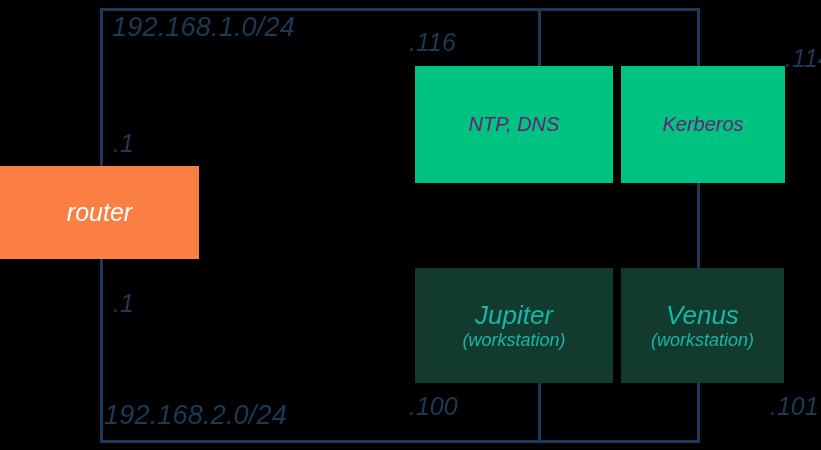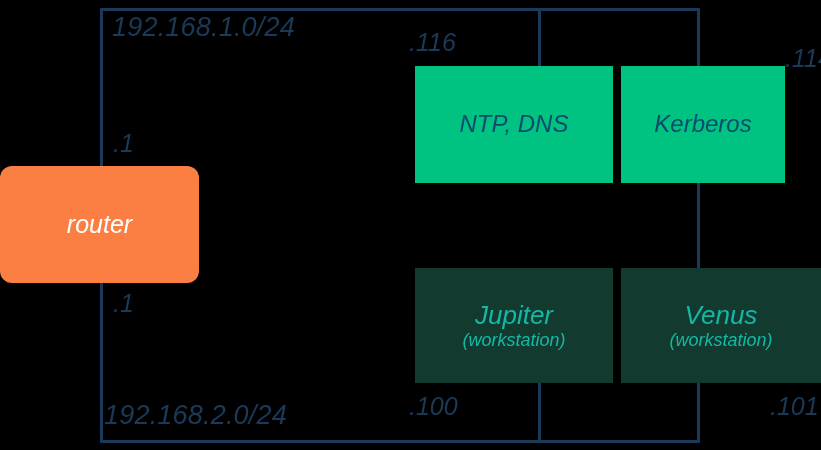--- a/index.html
+++ b/index.html
@@ -51,22 +51,22 @@
     line-height: 1.18;
     box-sizing: border-box;
   }
   .node-router {
     background: #FB7E42;
     color: #FFFFFF;
     font-size: 25px;
   }
   .node-service {
     background: #00C281;
-    color: #0c4a6e;
-    font-size: 24px;
+    color: #701a75;
+    font-size: 20px;
   }
   .node-workstation {
     background: #123A2E;
     color: #14b8a6;
     font-size: 26px;
   }
   .node-sub {
     font-size: 18px;
   }
 </style>
@@ -107,27 +107,27 @@
   <div class="ip-label" style="left:770px; top:392px;">.101</div>
 
   <div class="node node-service" style="left:415px; top:66px; width:198px; height:117px;">
     <span>NTP, DNS</span>
   </div>
 
   <div class="node node-service" style="left:621px; top:66px; width:164px; height:117px;text-align:center;">
     <span>Kerberos</span>
   </div>
 
-  <div class="node node-router" style="left:0px; top:166px; width:199px; height:117px;border-radius:12px;">
+  <div class="node node-router" style="left:0px; top:166px; width:199px; height:93px;">
     <span>router</span>
   </div>
 
   <div class="node node-workstation" style="left:415px; top:268px; width:198px; height:115px;">
     <span>Jupiter</span>
     <span class="node-sub">(workstation)</span>
   </div>
 
-  <div class="node node-workstation" style="left:621px; top:268px; width:200px; height:115px;">
+  <div class="node node-workstation" style="left:621px; top:268px; width:163px; height:115px;">
     <span>Venus</span>
     <span class="node-sub">(workstation)</span>
   </div>
 
 </div>
 
 </body></html>

